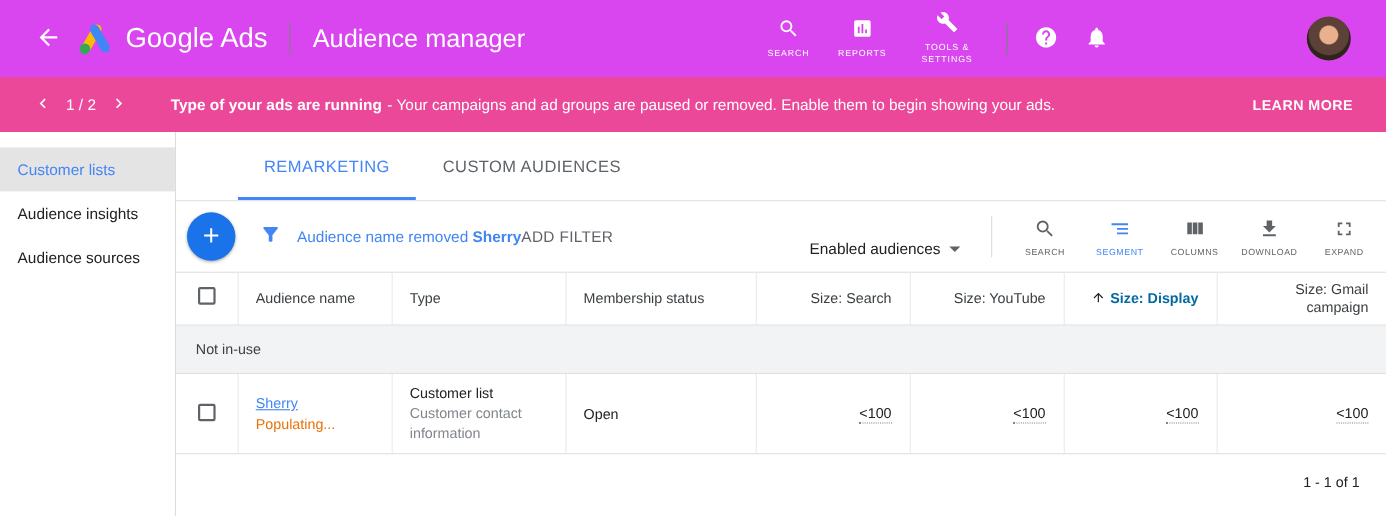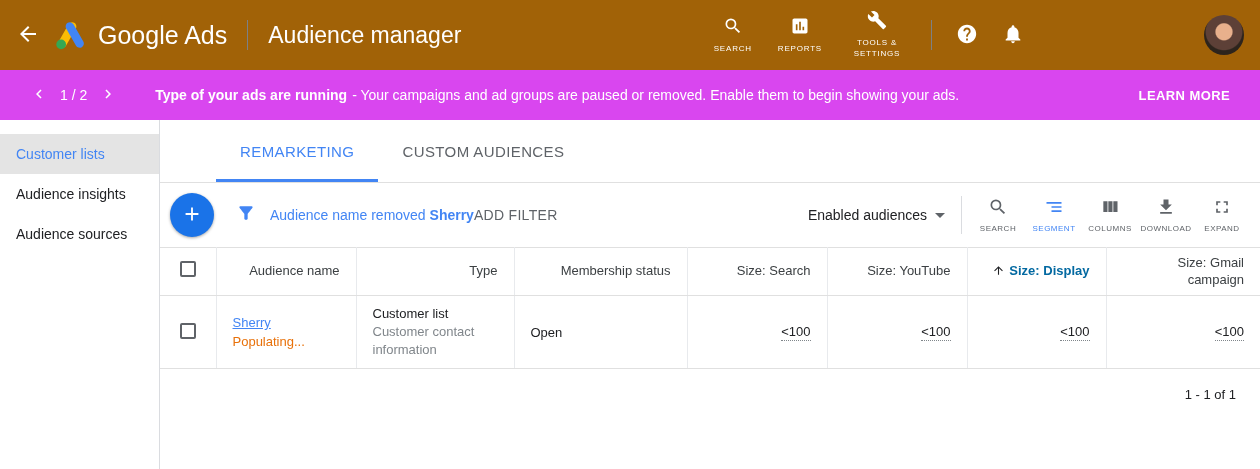--- a/index.html
+++ b/index.html
@@ -1,37 +1,37 @@
 <!DOCTYPE html>
 <html><head>
 <meta charset="utf-8">
 <style>
   * { margin:0; padding:0; box-sizing:border-box; }
   html,body { width:1260px; height:469px; overflow:hidden; }
   body { font-family:"Liberation Sans", sans-serif; color:#202124; background:#fff; }
   button { font-family:"Liberation Sans", sans-serif; }
 
   
-  .topbar { height:70px; background:#a16207; display:flex; align-items:center; padding:0 16px; color:#fff; }
+  .topbar { height:70px; background:#d946ef; display:flex; align-items:center; padding:0 32px; color:#fff; }
   .icon-btn { background:none; border:none; cursor:pointer; display:flex; align-items:center; justify-content:center; }
   .back { margin-right:14px; }
   .logo { margin-right:10px; display:flex; }
   .brand { font-size:25px; color:#fff; font-weight:400; }
   .topbar-divider { width:1px; height:30px; background:#7d8085; margin:0 20px; }
   .page-title { font-size:23px; color:#fff; font-weight:400; }
   .topbar-right { margin-left:auto; display:flex; align-items:center; }
   .nav-item { display:flex; flex-direction:column; align-items:center; gap:5px; padding:0 13px; background:none; border:none; color:#fff; cursor:pointer; }
   .nav-label { font-size:8px; letter-spacing:.8px; text-align:center; max-width:58px; line-height:1.35; color:#fff; }
   .nav-divider { width:1px; height:30px; background:#7d8085; margin:0 12px; }
   .round-icon { padding:0 12px; }
   .avatar { width:40px; height:40px; border-radius:50%; margin-left:168px; border:none; cursor:pointer;
             background:radial-gradient(circle at 50% 42%, #e8b08c 0 26%, #5d4037 30% 58%, #2d241c 62%); }
 
   
-  .alert { height:50px; background:#d946ef; color:#fff; display:flex; align-items:center; padding:0 30px; font-size:14px; }
+  .alert { height:50px; background:#ec4899; color:#fff; display:flex; align-items:center; padding:0 30px; font-size:14px; }
   .pager { display:flex; align-items:center; gap:12px; }
   .pager-text { font-size:14px; color:#fff; }
   .alert-msg { margin-left:38px; display:flex; align-items:baseline; }
   .alert-bold { font-weight:700; }
   .alert-rest { margin-left:5px; }
   .learn-more { margin-left:auto; font-weight:700; font-size:13px; letter-spacing:.4px; color:#fff; background:none; border:none; cursor:pointer; }
 
   
   .content { display:flex; height:349px; }
   .sidebar { width:160px; border-right:1px solid #dadce0; padding-top:14px; flex-shrink:0; background:#fff; }
@@ -44,32 +44,32 @@
   .tab { display:flex; align-items:center; padding:0 24px; font-size:15px; font-weight:500; letter-spacing:.4px; color:#5f6368; background:none; border:none; cursor:pointer; }
   .tab.active { color:#4285f4; box-shadow:inset 0 -3px 0 #4285f4; }
 
   
   .toolbar { height:64px; display:flex; align-items:center; padding:0 10px 0 8px; }
   .add-btn { width:44px; height:44px; border-radius:50%; background:#1a73e8; border:none; display:flex; align-items:center; justify-content:center; margin-left:2px; cursor:pointer; box-shadow:0 1px 3px rgba(0,0,0,.35); }
   .funnel { margin-left:22px; }
   .filter-text { margin-left:14px; font-size:14px; color:#4285f4; cursor:pointer; }
   .filter-value { font-weight:700; }
   .add-filter { font-size:14px; font-weight:500; color:#5f6368; letter-spacing:.3px; background:none; border:none; cursor:pointer; }
-  .toolbar-right { margin-left:auto; display:flex; align-items:center; }
+  .toolbar-right { margin-left:auto; display:flex; align-items:flex-end;gap:12px; }
   .dropdown { display:flex; align-items:center; gap:8px; font-size:14px; color:#202124; background:none; border:none; cursor:pointer; }
   .caret { width:0; height:0; border-left:5px solid transparent; border-right:5px solid transparent; border-top:5px solid #5f6368; }
   .tool-divider { width:1px; height:38px; background:#dadce0; margin:0 8px 0 16px; }
   .tool-btn { width:56px; display:flex; flex-direction:column; align-items:center; gap:4px; background:none; border:none; cursor:pointer; }
   .tool-label { font-size:8px; letter-spacing:.5px; color:#5f6368; }
   .tool-btn.active .tool-label { color:#4285f4; }
 
   
   table { width:100%; border-collapse:collapse; table-layout:fixed; }
   th, td { font-size:13px; }
-  thead th { border-top:1px solid #e0e0e0; border-bottom:1px solid #e0e0e0; height:48px; font-weight:400; color:#3c4043; text-align:right; padding:0 16px; vertical-align:middle; line-height:1.3; }
+  thead th { border-top:1px solid #e0e0e0; border-bottom:1px solid #e0e0e0; height:48px; font-weight:400; color:#3c4043; text-align:left; padding:0 16px; vertical-align:middle; line-height:1.3; }
   th:not(:last-child), td:not(:last-child) { border-right:1px solid #e8eaed; }
   th.num, td.num { text-align:right; }
   th.sorted { font-weight:700; color:#0369a1; white-space:nowrap; }
   th.sorted svg { vertical-align:-2px; margin-right:4px; }
   tbody td { border-bottom:1px solid #e0e0e0; vertical-align:middle; }
   .group-row td { background:#f1f3f4; height:44px; padding-left:18px; color:#3c4043; }
   .data-row td { height:66px; padding:10px 16px; }
   .cb-cell { text-align:center; padding:0 !important; }
   .checkbox { display:inline-block; width:16px; height:16px; border:2px solid #5f6368; border-radius:2px; background:#fff; cursor:pointer; }
   .name-link { color:#4285f4; text-decoration:underline; cursor:pointer; display:inline-block; }
@@ -272,20 +272,23 @@
           <th>Membership status</th>
           <th class="num">Size: Search</th>
           <th class="num">Size: YouTube</th>
           <th class="num sorted"><span><svg width="13" height="13" viewBox="0 0 24 24">
                   <path fill="#202124" d="M4 12l1.41 1.41L11 7.83V20h2V7.83l5.58 5.59L20 12l-8-8-8 8z"></path>
                 </svg></span><span>Size: Display</span></th>
           <th class="num">Size: Gmail campaign</th>
         </tr>
       </thead>
       <tbody>
+        <tr class="group-row">
+          <td colspan="8">Not in-use</td>
+        </tr>
         <tr class="data-row">
           <td class="cb-cell"><span class="checkbox"></span></td>
           <td>
             <span class="name-link">Sherry</span>
             <div class="populating">Populating...</div>
           </td>
           <td>
             <div>Customer list</div>
             <div class="type-sub">Customer contact information</div>
           </td>

